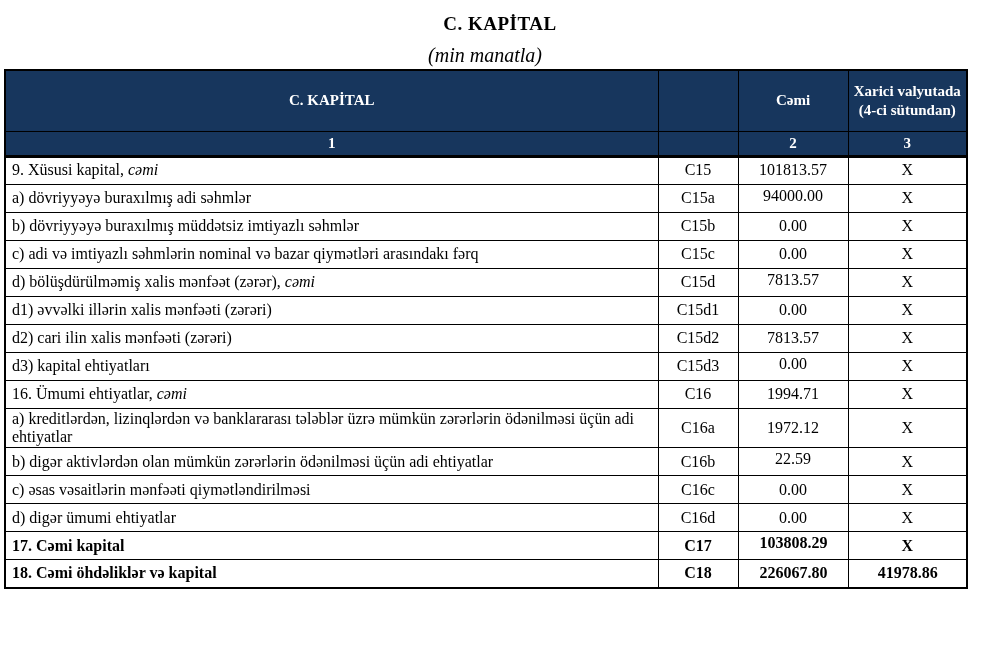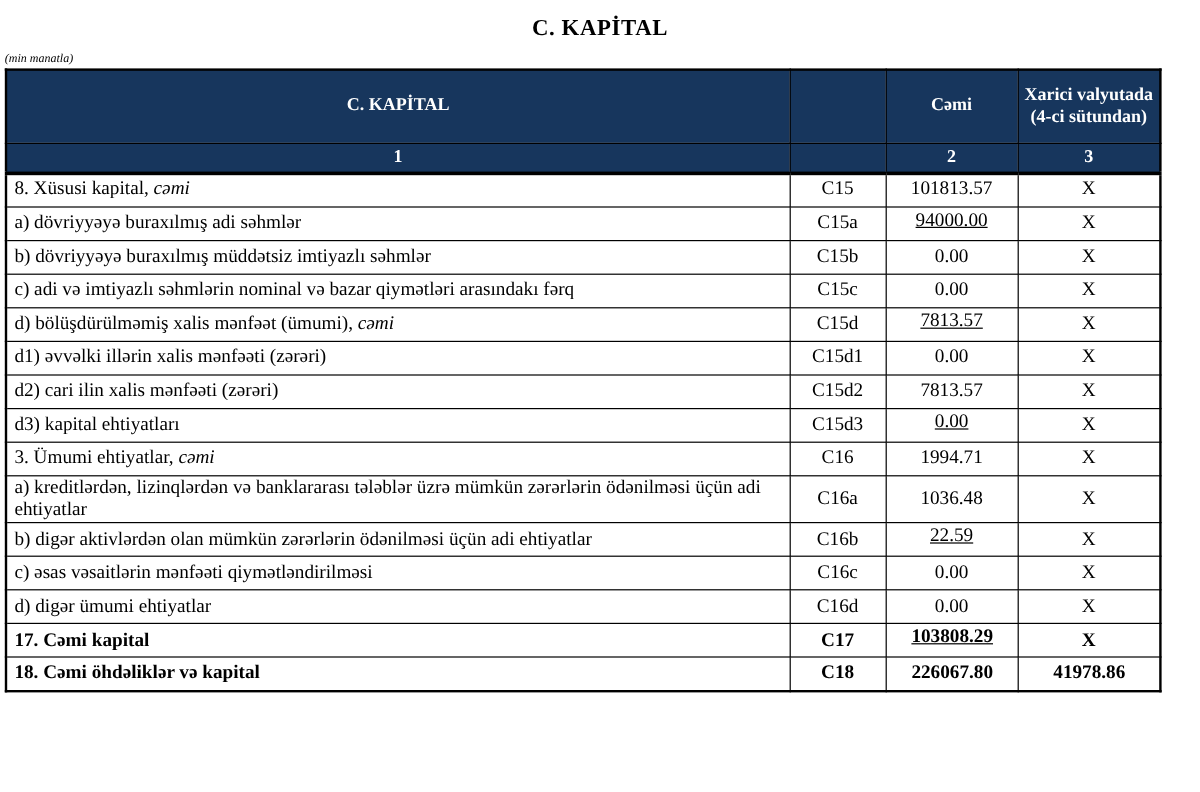--- a/index.html
+++ b/index.html
@@ -15,23 +15,23 @@
   .page-title {
     text-align: center;
     font-weight: 700;
     font-size: 19px;
     letter-spacing: 0.5px;
     padding-top: 13px;
   }
   .unit-note {
     width: 962px;
     margin: 9px 0 2px 4px;
-    text-align: left;
+    text-align: center;
     font-style: italic;
-    font-size: 10px;
+    font-size: 20px;
   }
   table.capital {
     border-collapse: collapse;
     table-layout: fixed;
     width: 962px;
     margin-left: 4px;
     border: 2px solid #000;
   }
   th, td { border: 1px solid #000; padding: 1px 5px; }
   thead th {
@@ -40,21 +40,21 @@
     font-weight: 700;
     font-size: 15px;
     text-align: center;
     vertical-align: middle;
   }
   tr.main-header th { height: 61px; line-height: 1.25; }
   tr.sub-header th { height: 25px; border-bottom: 3px solid #000; }
   td { font-size: 16px; height: 28px; vertical-align: middle; line-height: 1.15; }
   td.c-label { text-align: left; padding-left: 6px; }
   td.c-code, td.c-total, td.c-foreign { text-align: center; }
-  td.raised { vertical-align: top; padding-top: 2px; text-decoration: underline; }
+  td.raised { vertical-align: top; padding-top: 2px; }
   tr.bold-row td { font-weight: 700; }
   td.num-right { text-align: center; padding-right: 4px; }
   .em { font-style: italic; }
 </style>
 </head>
 <body>
 
 <div class="page">
   <div class="page-title">C. KAPİTAL</div>
   <div class="unit-note">(min manatla)</div>
@@ -75,21 +75,21 @@
       </tr>
       <tr class="sub-header">
         <th>1</th>
         <th></th>
         <th>2</th>
         <th>3</th>
       </tr>
     </thead>
     <tbody>
   <tr class="data-row">
-    <td class="c-label"><span>8. Xüsusi kapital, </span><span class="em">cəmi</span></td>
+    <td class="c-label"><span>9. Xüsusi kapital, </span><span class="em">cəmi</span></td>
     <td class="c-code">C15</td>
     <td class="c-total">101813.57</td>
     <td class="c-foreign">X</td>
   </tr>
 
   <tr class="data-row">
     <td class="c-label"><span>a) dövriyyəyə buraxılmış adi səhmlər</span><span class="em"></span></td>
     <td class="c-code">C15a</td>
     <td class="c-total raised">94000.00</td>
     <td class="c-foreign">X</td>
@@ -103,21 +103,21 @@
   </tr>
 
   <tr class="data-row">
     <td class="c-label"><span>c) adi və imtiyazlı səhmlərin nominal və bazar qiymətləri arasındakı fərq</span><span class="em"></span></td>
     <td class="c-code">C15c</td>
     <td class="c-total">0.00</td>
     <td class="c-foreign">X</td>
   </tr>
 
   <tr class="data-row">
-    <td class="c-label"><span>d) bölüşdürülməmiş xalis mənfəət (ümumi), </span><span class="em">cəmi</span></td>
+    <td class="c-label"><span>d) bölüşdürülməmiş xalis mənfəət (zərər), </span><span class="em">cəmi</span></td>
     <td class="c-code">C15d</td>
     <td class="c-total raised">7813.57</td>
     <td class="c-foreign">X</td>
   </tr>
 
   <tr class="data-row">
     <td class="c-label"><span>d1) əvvəlki illərin xalis mənfəəti (zərəri)</span><span class="em"></span></td>
     <td class="c-code">C15d1</td>
     <td class="c-total">0.00</td>
     <td class="c-foreign">X</td>
@@ -131,30 +131,30 @@
   </tr>
 
   <tr class="data-row">
     <td class="c-label"><span>d3) kapital ehtiyatları</span><span class="em"></span></td>
     <td class="c-code">C15d3</td>
     <td class="c-total raised">0.00</td>
     <td class="c-foreign">X</td>
   </tr>
 
   <tr class="data-row">
-    <td class="c-label"><span>3. Ümumi ehtiyatlar, </span><span class="em">cəmi</span></td>
+    <td class="c-label"><span>16. Ümumi ehtiyatlar, </span><span class="em">cəmi</span></td>
     <td class="c-code">C16</td>
     <td class="c-total">1994.71</td>
     <td class="c-foreign">X</td>
   </tr>
 
   <tr class="data-row">
     <td class="c-label"><span>a) kreditlərdən, lizinqlərdən və banklararası  tələblər üzrə mümkün zərərlərin ödənilməsi üçün adi ehtiyatlar</span><span class="em"></span></td>
     <td class="c-code">C16a</td>
-    <td class="c-total">1036.48</td>
+    <td class="c-total">1972.12</td>
     <td class="c-foreign">X</td>
   </tr>
 
   <tr class="data-row">
     <td class="c-label"><span>b) digər aktivlərdən olan mümkün zərərlərin ödənilməsi üçün adi ehtiyatlar</span><span class="em"></span></td>
     <td class="c-code">C16b</td>
     <td class="c-total raised">22.59</td>
     <td class="c-foreign">X</td>
   </tr>
 

